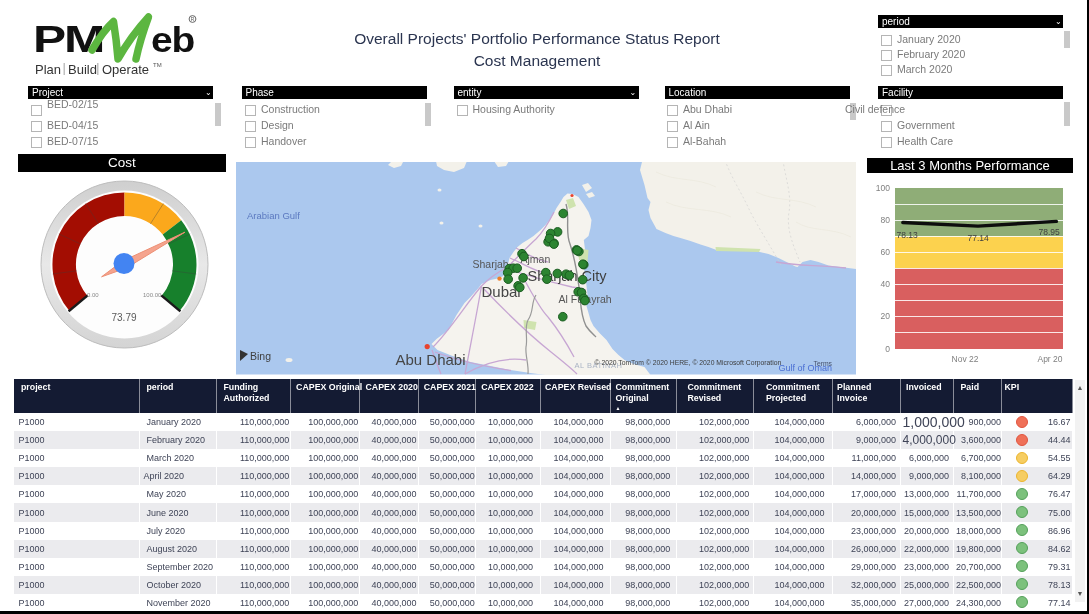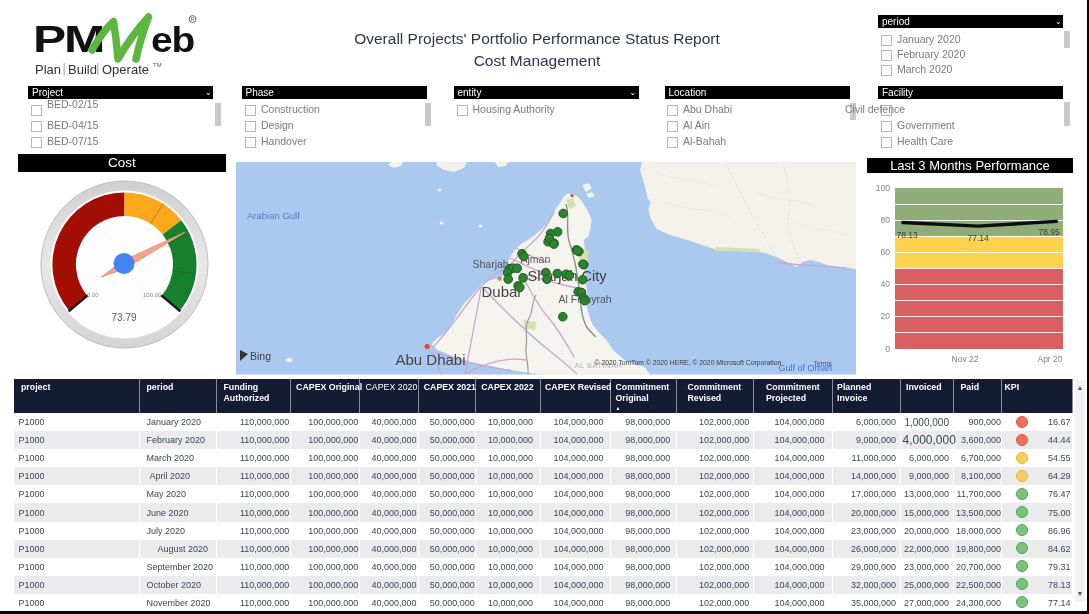--- a/index.html
+++ b/index.html
@@ -280,21 +280,21 @@
       <col style="width:53px">
       <col style="width:48px">
       <col style="width:71px">
     </colgroup>
     <tbody>
       <tr style="background:#141b33;height:34.5px;">
         <th style="color:#fff;font-size:8.8px;font-weight:bold;text-align:left;vertical-align:top;padding:3px 0 0 7px;line-height:11.5px;white-space:nowrap;border-right:1px solid rgba(255,255,255,0.5);">project</th>
         <th style="color:#fff;font-size:8.8px;font-weight:bold;text-align:left;vertical-align:top;padding:3px 0 0 7px;line-height:11.5px;white-space:nowrap;border-right:1px solid rgba(255,255,255,0.5);">period</th>
         <th style="color:#fff;font-size:8.8px;font-weight:bold;text-align:left;vertical-align:top;padding:3px 0 0 7px;line-height:11.5px;white-space:nowrap;border-right:1px solid rgba(255,255,255,0.5);">Funding<br>Authorized</th>
         <th style="color:#fff;font-size:8.8px;font-weight:bold;text-align:left;vertical-align:top;padding:3px 0 0 5px;line-height:11.5px;white-space:nowrap;border-right:1px solid rgba(255,255,255,0.5);">CAPEX Original</th>
-        <th style="color:#fff;font-size:8.8px;font-weight:normal;text-align:left;vertical-align:top;padding:3px 0 0 5px;line-height:11.5px;white-space:nowrap;border-right:1px solid rgba(255,255,255,0.5);">CAPEX 2020</th>
+        <th style="color:#fff;font-size:8.8px;font-weight:bold;text-align:left;vertical-align:top;padding:3px 0 0 5px;line-height:11.5px;white-space:nowrap;border-right:1px solid rgba(255,255,255,0.5);">CAPEX 2020</th>
         <th style="color:#fff;font-size:8.8px;font-weight:bold;text-align:left;vertical-align:top;padding:3px 0 0 5px;line-height:11.5px;white-space:nowrap;border-right:1px solid rgba(255,255,255,0.5);">CAPEX 2021</th>
         <th style="color:#fff;font-size:8.8px;font-weight:bold;text-align:left;vertical-align:top;padding:3px 0 0 5px;line-height:11.5px;white-space:nowrap;border-right:1px solid rgba(255,255,255,0.5);">CAPEX 2022</th>
         <th style="color:#fff;font-size:8.8px;font-weight:bold;text-align:center;vertical-align:top;padding:3px 0 0 4px;line-height:11.5px;white-space:nowrap;border-right:1px solid rgba(255,255,255,0.5);">CAPEX Revised</th>
         <th style="color:#fff;font-size:8.8px;font-weight:bold;text-align:left;vertical-align:top;padding:3px 0 0 4px;line-height:11.5px;white-space:nowrap;border-right:1px solid rgba(255,255,255,0.5);">Commitment<br>Original<div style="font-size:5px;line-height:4px;margin-top:1px;">▲</div></th>
         <th style="color:#fff;font-size:8.8px;font-weight:bold;text-align:left;vertical-align:top;padding:3px 0 0 10.5px;line-height:11.5px;white-space:nowrap;border-right:1px solid rgba(255,255,255,0.5);">Commitment<br>Revised</th>
         <th style="color:#fff;font-size:8.8px;font-weight:bold;text-align:left;vertical-align:top;padding:3px 0 0 11.5px;line-height:11.5px;white-space:nowrap;border-right:1px solid rgba(255,255,255,0.5);">Commitment<br>Projected</th>
         <th style="color:#fff;font-size:8.8px;font-weight:bold;text-align:left;vertical-align:top;padding:3px 0 0 3.6px;line-height:11.5px;white-space:nowrap;border-right:1px solid rgba(255,255,255,0.5);">Planned<br>Invoice</th>
         <th style="color:#fff;font-size:8.8px;font-weight:bold;text-align:left;vertical-align:top;padding:3px 0 0 4.5px;line-height:11.5px;white-space:nowrap;border-right:1px solid rgba(255,255,255,0.5);">Invoiced</th>
         <th style="color:#fff;font-size:8.8px;font-weight:bold;text-align:left;vertical-align:top;padding:3px 0 0 6px;line-height:11.5px;white-space:nowrap;border-right:1px solid rgba(255,255,255,0.5);">Paid</th>
         <th style="color:#fff;font-size:8.8px;font-weight:bold;text-align:left;vertical-align:top;padding:3px 0 0 2px;line-height:11.5px;white-space:nowrap;border-right:1px solid rgba(255,255,255,0.5);">KPI</th>
@@ -305,21 +305,21 @@
         <td style="font-size:9px;color:#3f4457;text-align:right;padding-right:0.8px;border-right:1px solid #fff;">110,000,000</td>
         <td style="font-size:9px;color:#3f4457;text-align:right;padding-right:1.2px;border-right:1px solid #fff;">100,000,000</td>
         <td style="font-size:9px;color:#3f4457;text-align:right;padding-right:1.1px;border-right:1px solid #fff;">40,000,000</td>
         <td style="font-size:9px;color:#3f4457;text-align:right;padding-right:0.5px;border-right:1px solid #fff;">50,000,000</td>
         <td style="font-size:9px;color:#3f4457;text-align:right;padding-right:6.9px;border-right:1px solid #fff;">10,000,000</td>
         <td style="font-size:9px;color:#3f4457;text-align:right;padding-right:7.0px;border-right:1px solid #fff;">104,000,000</td>
         <td style="font-size:9px;color:#3f4457;text-align:right;padding-right:5.7px;border-right:1px solid #fff;">98,000,000</td>
         <td style="font-size:9px;color:#3f4457;text-align:right;padding-right:4.3px;border-right:1px solid #fff;">102,000,000</td>
         <td style="font-size:9px;color:#3f4457;text-align:right;padding-right:7.9px;border-right:1px solid #fff;">104,000,000</td>
         <td style="font-size:9px;color:#3f4457;text-align:right;padding-right:4.5px;border-right:1px solid #fff;">6,000,000</td>
-        <td style="font-size:10px;color:#3f4457;text-align:right;padding-right:4.5px;border-right:1px solid #fff;">1,000,000</td>
+        <td style="font-size:14px;color:#3f4457;text-align:right;padding-right:4.5px;border-right:1px solid #fff;">1,000,000</td>
         <td style="font-size:9px;color:#3f4457;text-align:right;padding-right:0.5px;border-right:1px solid #fff;">900,000</td>
         <td style="position:relative;font-size:9px;color:#3f4457;text-align:right;padding-right:2px;border-right:1px solid #fff;"><span style="position:absolute;left:14px;top:2.5px;width:10px;height:10px;border-radius:50%;background:#ef7058;border:1.5px solid #e05540;"></span>16.67</td>
       </tr>
       <tr style="background:#ebebee;height:18.1px;">
         <td style="font-size:9px;color:#3f4457;text-align:left;padding-left:4.5px;border-right:1px solid #fff;">P1000</td>
         <td style="font-size:9px;color:#3f4457;text-align:left;padding-left:7px;border-right:1px solid #fff;">February 2020</td>
         <td style="font-size:9px;color:#3f4457;text-align:right;padding-right:0.8px;border-right:1px solid #fff;">110,000,000</td>
         <td style="font-size:9px;color:#3f4457;text-align:right;padding-right:1.2px;border-right:1px solid #fff;">100,000,000</td>
         <td style="font-size:9px;color:#3f4457;text-align:right;padding-right:1.1px;border-right:1px solid #fff;">40,000,000</td>
         <td style="font-size:9px;color:#3f4457;text-align:right;padding-right:0.5px;border-right:1px solid #fff;">50,000,000</td>
@@ -345,21 +345,21 @@
         <td style="font-size:9px;color:#3f4457;text-align:right;padding-right:5.7px;border-right:1px solid #fff;">98,000,000</td>
         <td style="font-size:9px;color:#3f4457;text-align:right;padding-right:4.3px;border-right:1px solid #fff;">102,000,000</td>
         <td style="font-size:9px;color:#3f4457;text-align:right;padding-right:7.9px;border-right:1px solid #fff;">104,000,000</td>
         <td style="font-size:9px;color:#3f4457;text-align:right;padding-right:4.5px;border-right:1px solid #fff;">11,000,000</td>
         <td style="font-size:9px;color:#3f4457;text-align:right;padding-right:4.5px;border-right:1px solid #fff;">6,000,000</td>
         <td style="font-size:9px;color:#3f4457;text-align:right;padding-right:0.5px;border-right:1px solid #fff;">6,700,000</td>
         <td style="position:relative;font-size:9px;color:#3f4457;text-align:right;padding-right:2px;border-right:1px solid #fff;"><span style="position:absolute;left:14px;top:2.5px;width:10px;height:10px;border-radius:50%;background:#f6cd62;border:1.5px solid #ecb52e;"></span>54.55</td>
       </tr>
       <tr style="background:#ebebee;height:18.1px;">
         <td style="font-size:9px;color:#3f4457;text-align:left;padding-left:4.5px;border-right:1px solid #fff;">P1000</td>
-        <td style="font-size:9px;color:#3f4457;text-align:left;padding-left:10px;border-right:1px solid #fff;">April 2020</td>
+        <td style="font-size:9px;color:#3f4457;text-align:left;padding-left:4px;border-right:1px solid #fff;">April 2020</td>
         <td style="font-size:9px;color:#3f4457;text-align:right;padding-right:0.8px;border-right:1px solid #fff;">110,000,000</td>
         <td style="font-size:9px;color:#3f4457;text-align:right;padding-right:1.2px;border-right:1px solid #fff;">100,000,000</td>
         <td style="font-size:9px;color:#3f4457;text-align:right;padding-right:1.1px;border-right:1px solid #fff;">40,000,000</td>
         <td style="font-size:9px;color:#3f4457;text-align:right;padding-right:0.5px;border-right:1px solid #fff;">50,000,000</td>
         <td style="font-size:9px;color:#3f4457;text-align:right;padding-right:6.9px;border-right:1px solid #fff;">10,000,000</td>
         <td style="font-size:9px;color:#3f4457;text-align:right;padding-right:7.0px;border-right:1px solid #fff;">104,000,000</td>
         <td style="font-size:9px;color:#3f4457;text-align:right;padding-right:5.7px;border-right:1px solid #fff;">98,000,000</td>
         <td style="font-size:9px;color:#3f4457;text-align:right;padding-right:4.3px;border-right:1px solid #fff;">102,000,000</td>
         <td style="font-size:9px;color:#3f4457;text-align:right;padding-right:7.9px;border-right:1px solid #fff;">104,000,000</td>
         <td style="font-size:9px;color:#3f4457;text-align:right;padding-right:4.5px;border-right:1px solid #fff;">14,000,000</td>
@@ -413,21 +413,21 @@
         <td style="font-size:9px;color:#3f4457;text-align:right;padding-right:5.7px;border-right:1px solid #fff;">98,000,000</td>
         <td style="font-size:9px;color:#3f4457;text-align:right;padding-right:4.3px;border-right:1px solid #fff;">102,000,000</td>
         <td style="font-size:9px;color:#3f4457;text-align:right;padding-right:7.9px;border-right:1px solid #fff;">104,000,000</td>
         <td style="font-size:9px;color:#3f4457;text-align:right;padding-right:4.5px;border-right:1px solid #fff;">23,000,000</td>
         <td style="font-size:9px;color:#3f4457;text-align:right;padding-right:4.5px;border-right:1px solid #fff;">20,000,000</td>
         <td style="font-size:9px;color:#3f4457;text-align:right;padding-right:0.5px;border-right:1px solid #fff;">18,000,000</td>
         <td style="position:relative;font-size:9px;color:#3f4457;text-align:right;padding-right:2px;border-right:1px solid #fff;"><span style="position:absolute;left:14px;top:2.5px;width:10px;height:10px;border-radius:50%;background:#7cc17c;border:1.5px solid #55a05b;"></span>86.96</td>
       </tr>
       <tr style="background:#ebebee;height:18.1px;">
         <td style="font-size:9px;color:#3f4457;text-align:left;padding-left:4.5px;border-right:1px solid #fff;">P1000</td>
-        <td style="font-size:9px;color:#3f4457;text-align:left;padding-left:18px;border-right:1px solid #fff;">August 2020</td>
+        <td style="font-size:9px;color:#3f4457;text-align:left;padding-left:7px;border-right:1px solid #fff;">August 2020</td>
         <td style="font-size:9px;color:#3f4457;text-align:right;padding-right:0.8px;border-right:1px solid #fff;">110,000,000</td>
         <td style="font-size:9px;color:#3f4457;text-align:right;padding-right:1.2px;border-right:1px solid #fff;">100,000,000</td>
         <td style="font-size:9px;color:#3f4457;text-align:right;padding-right:1.1px;border-right:1px solid #fff;">40,000,000</td>
         <td style="font-size:9px;color:#3f4457;text-align:right;padding-right:0.5px;border-right:1px solid #fff;">50,000,000</td>
         <td style="font-size:9px;color:#3f4457;text-align:right;padding-right:6.9px;border-right:1px solid #fff;">10,000,000</td>
         <td style="font-size:9px;color:#3f4457;text-align:right;padding-right:7.0px;border-right:1px solid #fff;">104,000,000</td>
         <td style="font-size:9px;color:#3f4457;text-align:right;padding-right:5.7px;border-right:1px solid #fff;">98,000,000</td>
         <td style="font-size:9px;color:#3f4457;text-align:right;padding-right:4.3px;border-right:1px solid #fff;">102,000,000</td>
         <td style="font-size:9px;color:#3f4457;text-align:right;padding-right:7.9px;border-right:1px solid #fff;">104,000,000</td>
         <td style="font-size:9px;color:#3f4457;text-align:right;padding-right:4.5px;border-right:1px solid #fff;">26,000,000</td>

